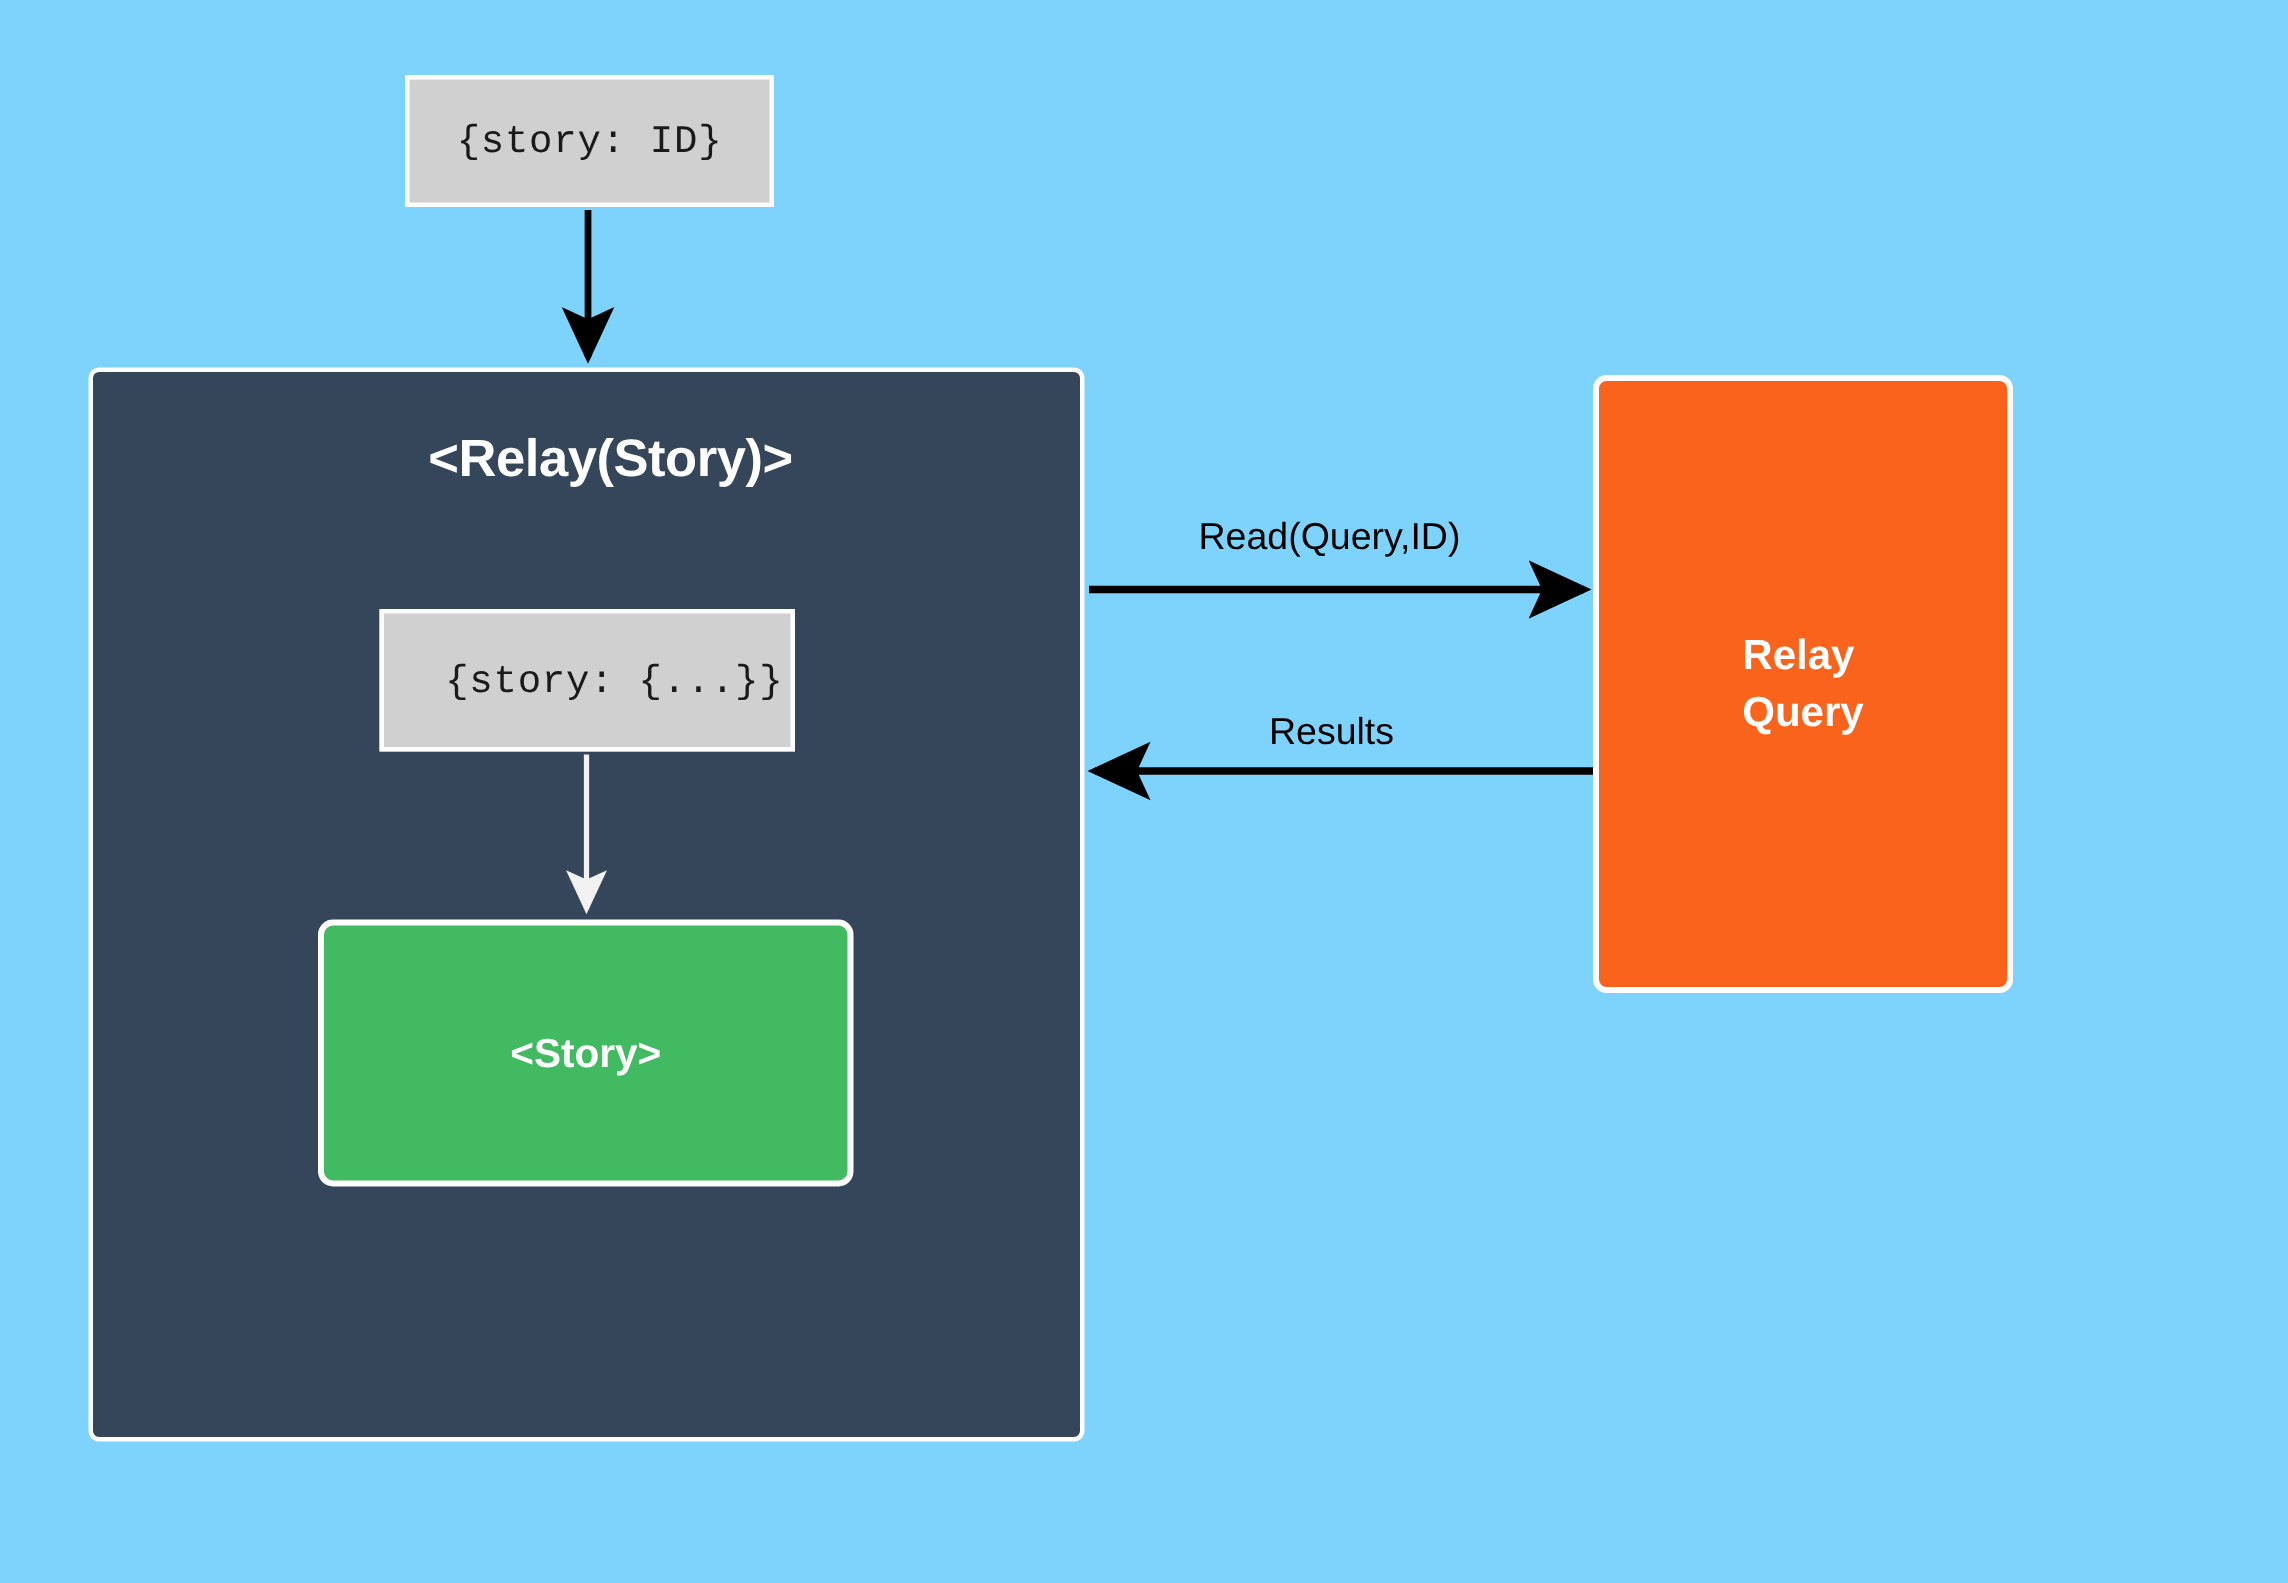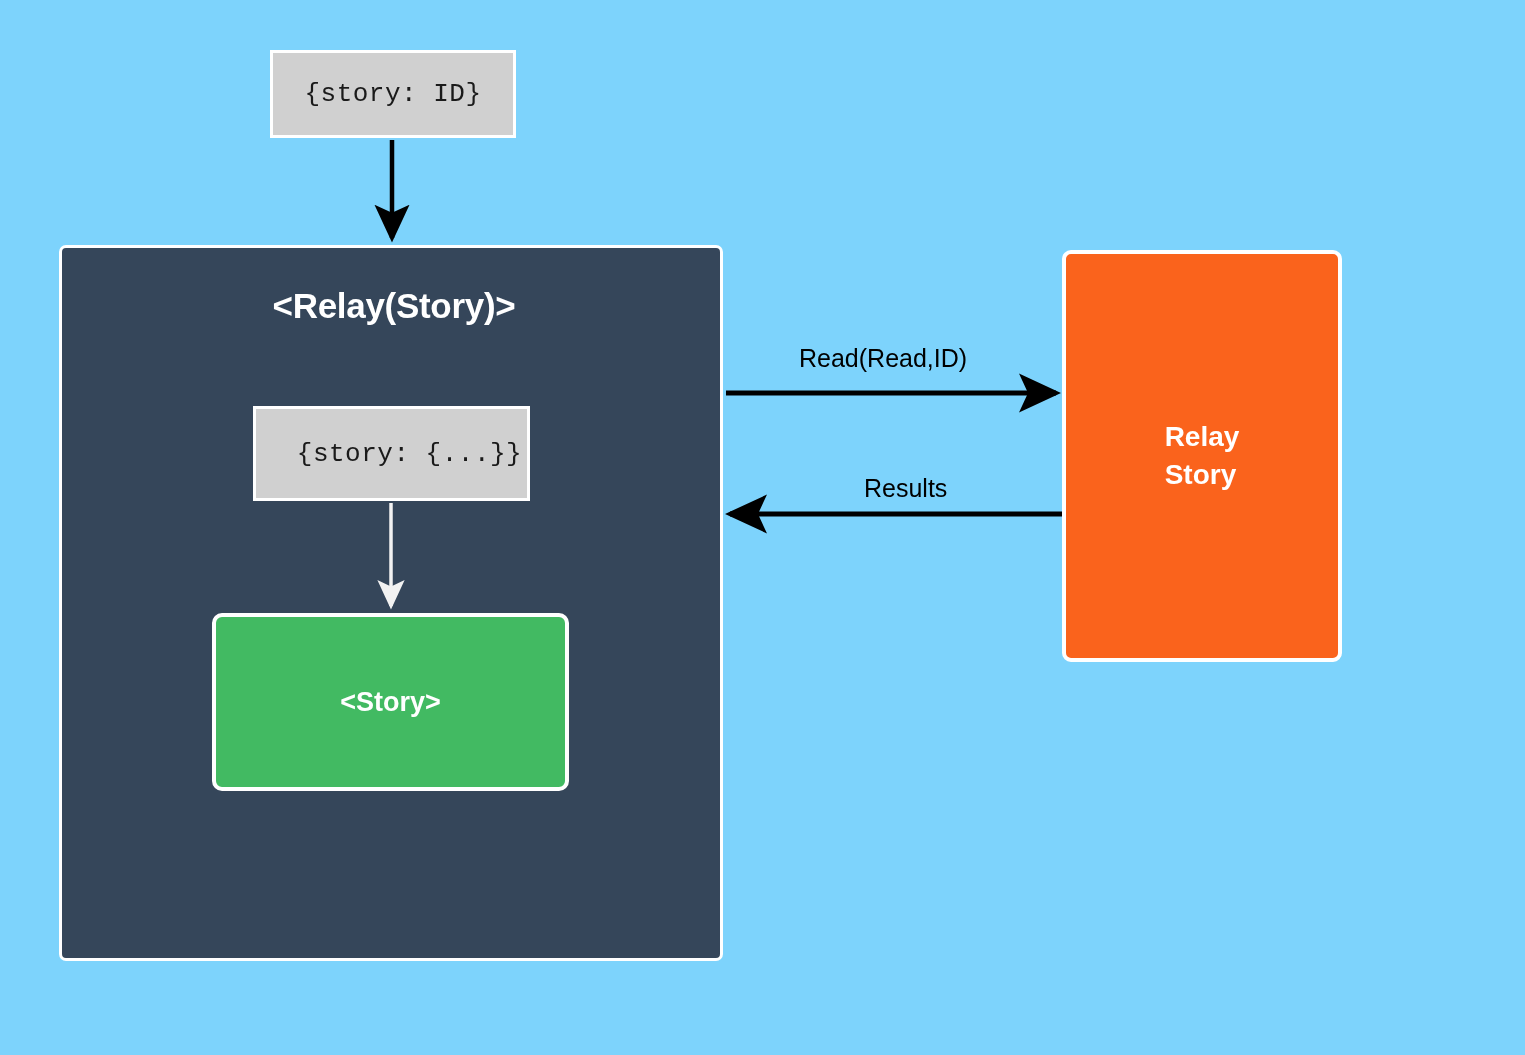--- a/index.html
+++ b/index.html
@@ -58,21 +58,21 @@
     left: 59px;
     top: 245px;
     width: 664px;
     height: 716px;
     background: #35465a;
     border: 3px solid #ffffff;
     border-radius: 7px;
   }
 
   #relay-story-title {
-    left: 0;
+    left: 13px;
     top: 38px;
     width: 664px;
     text-align: center;
     color: #ffffff;
     font-size: 35px;
     font-weight: bold;
     letter-spacing: -0.3px;
   }
 
   
@@ -126,21 +126,21 @@
   .edge-label {
     color: #000000;
     font-size: 25px;
     white-space: nowrap;
   }
   #label-read {
     left: 799px;
     top: 344px;
   }
   #label-results {
-    left: 864px;
+    left: 846px;
     top: 474px;
   }
 </style>
 </head>
 <body>
 
 <div id="canvas">
 
   <div class="abs code-chip" id="chip-story-id">
     <span>{story: ID}</span>
@@ -155,21 +155,21 @@
     <span>{story: {...}}</span>
   </div>
 
   <div class="abs" id="story-box">
     <span>&lt;Story&gt;</span>
   </div>
 
   <div class="abs" id="relay-store-box">
     <div id="relay-store-label">
       <div>Relay</div>
-      <div>Story</div>
+      <div>Query</div>
     </div>
   </div>
 
   <svg class="abs" id="arrow-layer" viewBox="0 0 1525 1055" xmlns="http://www.w3.org/2000/svg">
     <defs>
       <marker id="head-black" markerWidth="9" markerHeight="9" refX="7.4" refY="4.5" orient="auto" markerUnits="strokeWidth">
         <path d="M0,0.6 L8.4,4.5 L0,8.4 L1.8,4.5 Z" fill="#000000"></path>
       </marker>
       <marker id="head-white" markerWidth="9" markerHeight="9" refX="7.4" refY="4.5" orient="auto" markerUnits="strokeWidth">
         <path d="M0,0.6 L8.4,4.5 L0,8.4 L1.8,4.5 Z" fill="#f2f2f2"></path>
@@ -178,17 +178,17 @@
 
     <line x1="392" y1="140" x2="392" y2="238" stroke="#000000" stroke-width="4.5" marker-end="url(#head-black)"></line>
 
     <line x1="391" y1="503" x2="391" y2="606" stroke="#f2f2f2" stroke-width="3.5" marker-end="url(#head-white)"></line>
 
     <line x1="726" y1="393" x2="1056" y2="393" stroke="#000000" stroke-width="5" marker-end="url(#head-black)"></line>
 
     <line x1="1062" y1="514" x2="730" y2="514" stroke="#000000" stroke-width="5" marker-end="url(#head-black)"></line>
   </svg>
 
-  <div class="abs edge-label" id="label-read">Read(Read,ID)</div>
+  <div class="abs edge-label" id="label-read">Read(Query,ID)</div>
 
   <div class="abs edge-label" id="label-results">Results</div>
 
 </div>
 
 </body></html>

